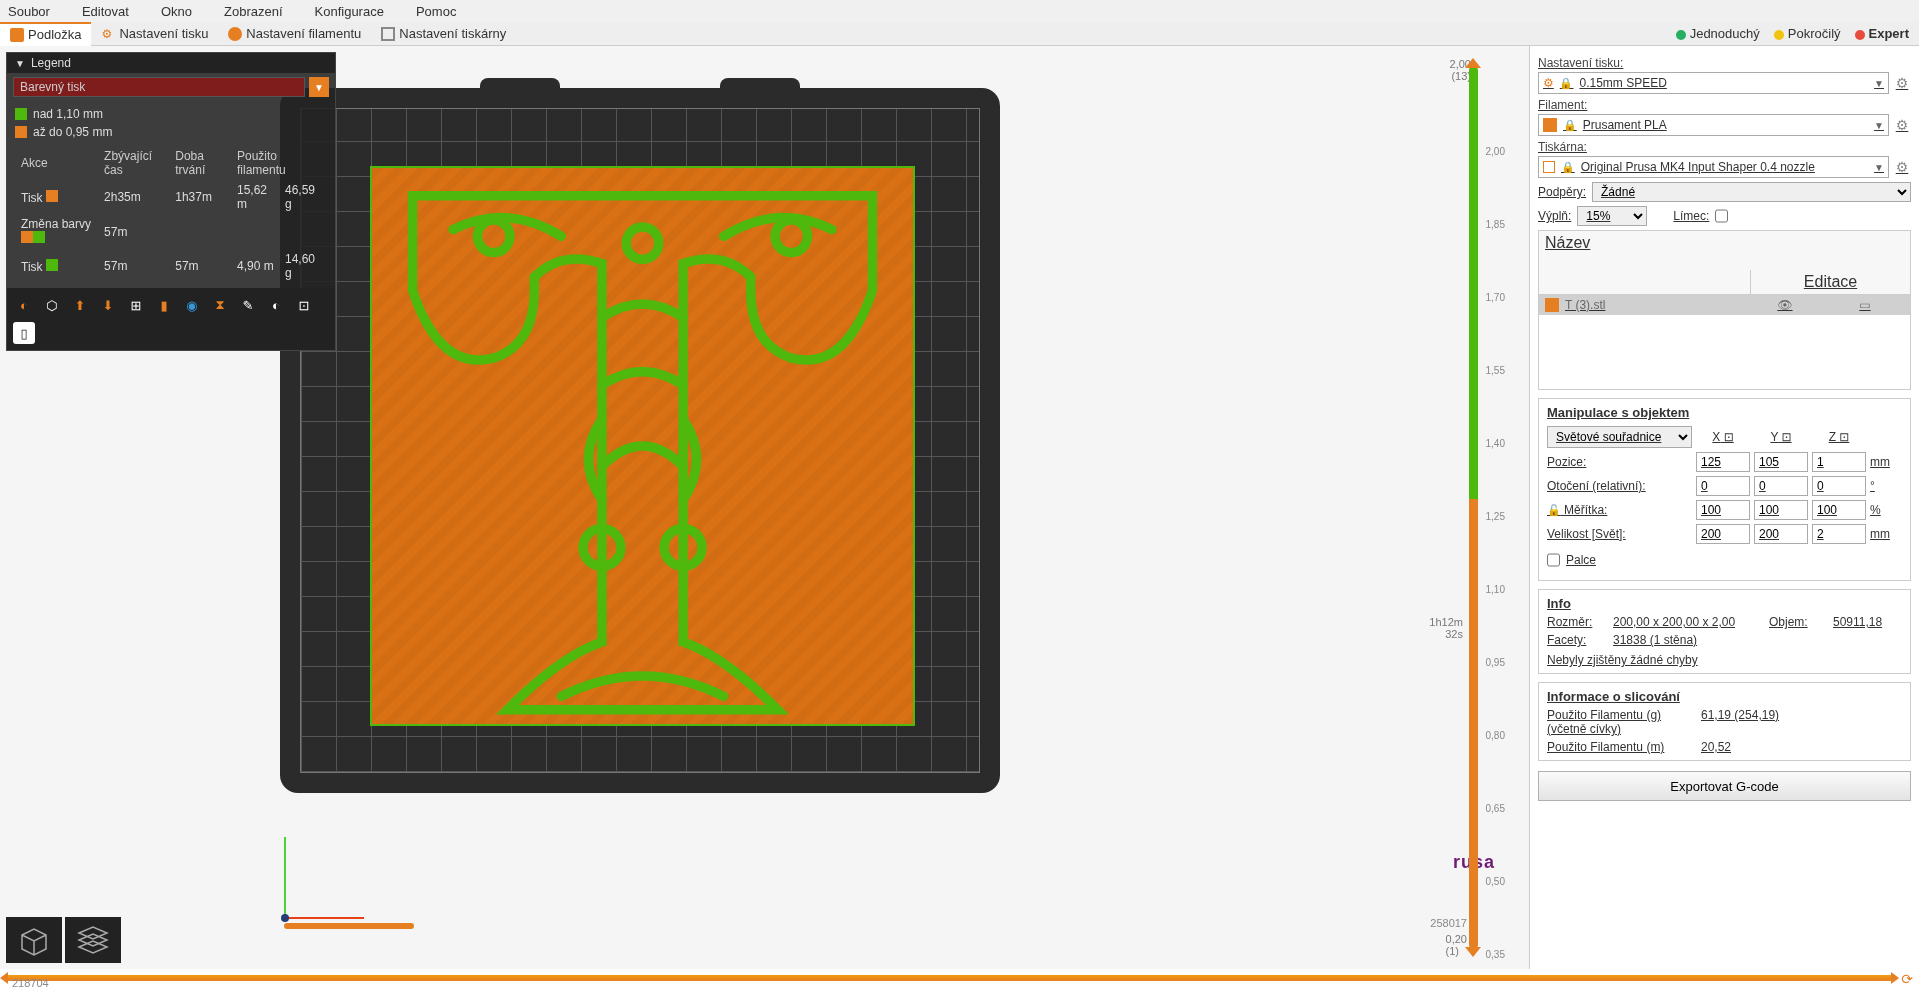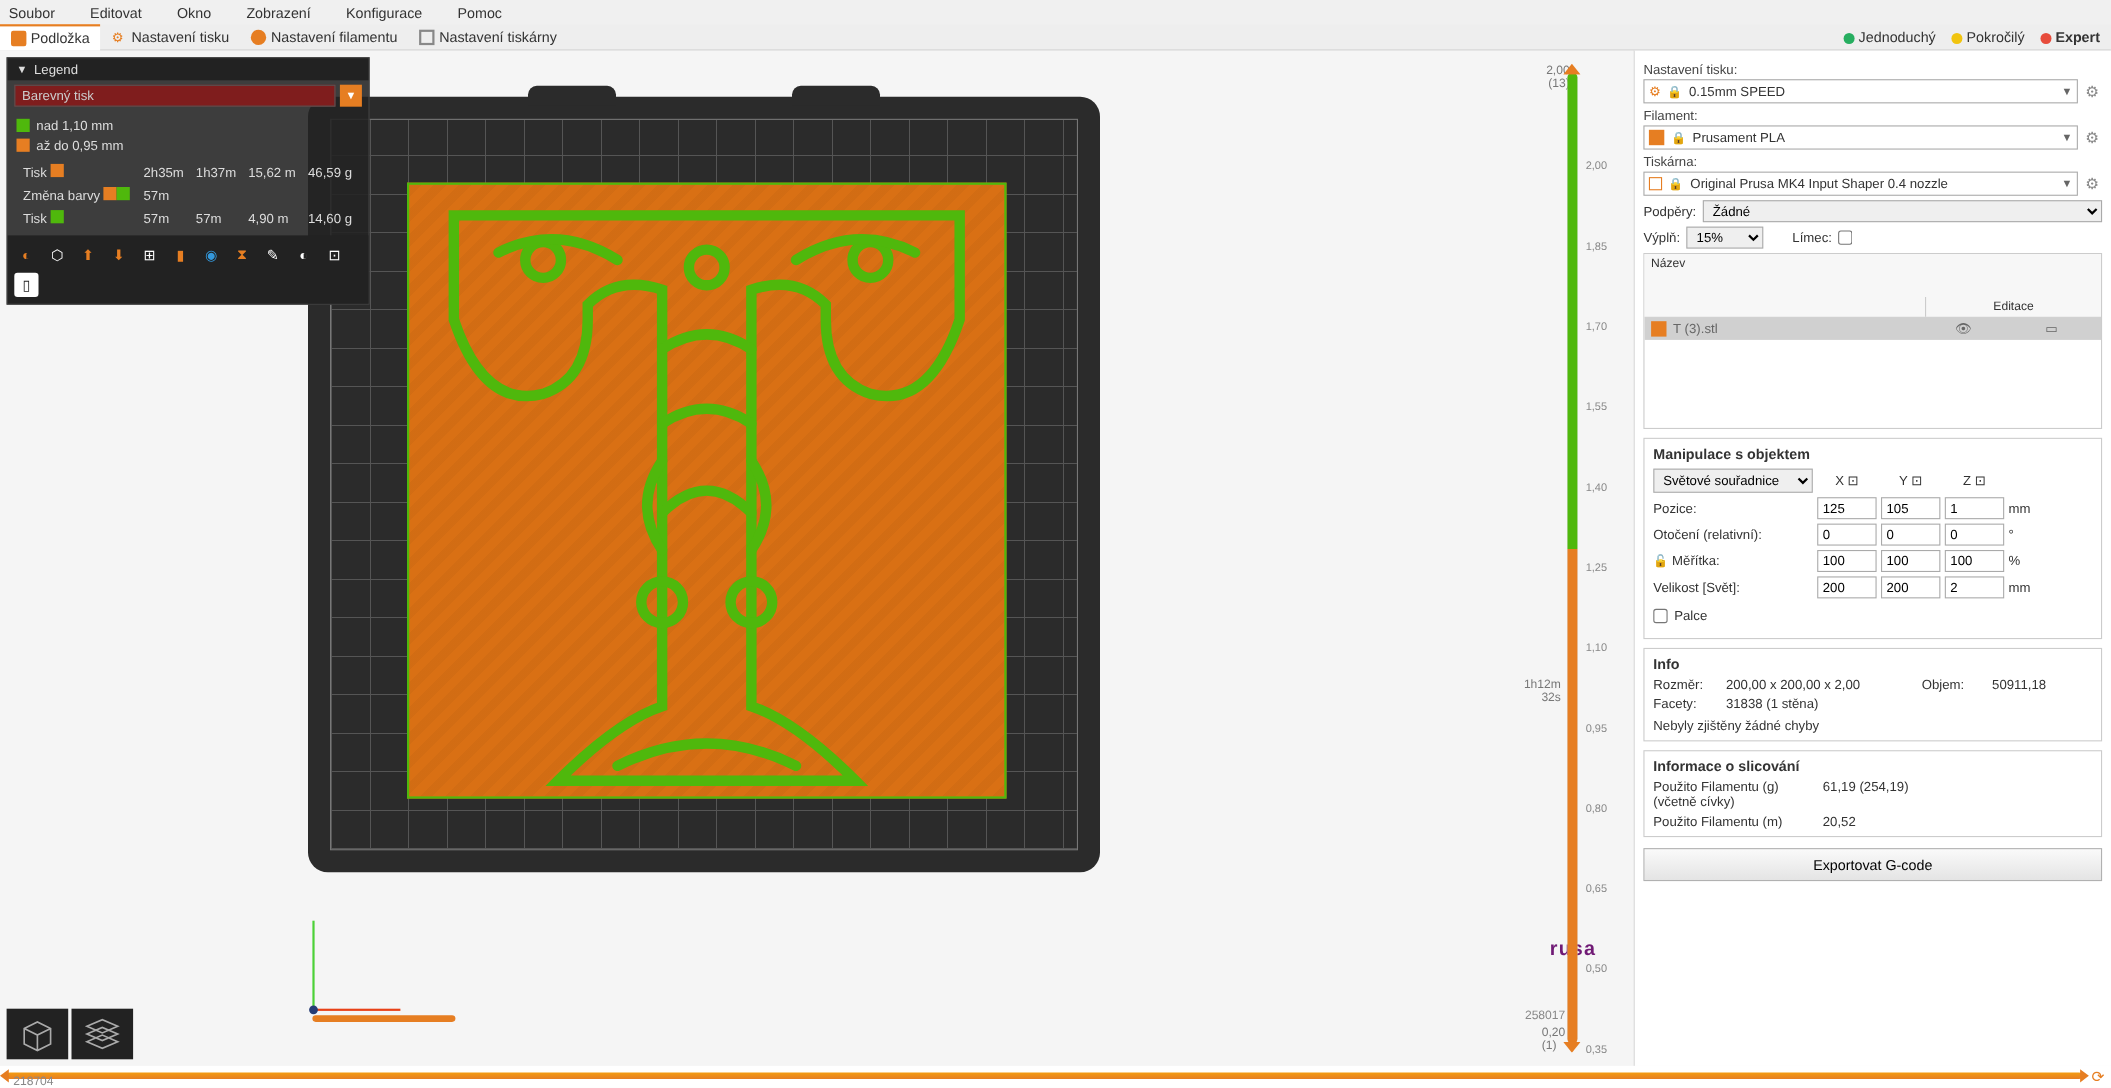--- a/index.html
+++ b/index.html
@@ -67,31 +67,31 @@
 .layer-bot { position:absolute; bottom: 2px; right: 38px; font-size: 11px; color: #777; }
 .layer-arrow { position:absolute; left: 18px; width: 16px; height: 10px; background:#e67e22; clip-path: polygon(0 100%, 50% 0, 100% 100%); }
 .layer-arrow.down { clip-path: polygon(0 0, 50% 100%, 100% 0); }
 
 
 .view-cube { position: absolute; left: 6px; bottom: 6px; display: flex; gap: 3px; }
 .vc-item { width: 56px; height: 46px; background: #222; display: flex; align-items: center; justify-content: center; }
 .vc-item svg { width: 40px; height: 34px; }
 
 
-.right-panel { width: 434px; background: #fff; border-left: 1px solid #ccc; padding: 6px 8px; overflow-y: auto; font-size: 13px; }
+.right-panel { width: 390px; background: #fff; border-left: 1px solid #ccc; padding: 6px 8px; overflow-y: auto; font-size: 13px; text-decoration: underline; }
 .rp-label { font-size: 12px; color: #444; margin: 4px 0 2px; }
 .rp-row { display: flex; align-items: center; gap: 4px; margin-bottom: 3px; }
 .rp-select { flex: 1; height: 22px; border: 1px solid #aaa; display: flex; align-items: center; padding: 0 4px; gap: 6px; font-size: 12px; background: #fff; }
 .rp-select .chev { margin-left: auto; font-size: 10px; color: #666; }
 .rp-gear { width: 18px; height: 18px; color: #888; display: flex; align-items: center; justify-content: center; font-size: 14px; }
 .rp-inline { display: flex; align-items: center; gap: 6px; margin: 4px 0; font-size: 12px; }
 .rp-inline select, .rp-inline input { height: 20px; border: 1px solid #aaa; font-size: 12px; padding: 0 4px; }
 
 .objects-panel { border: 1px solid #ccc; margin-top: 4px; height: 160px; display: flex; flex-direction: column; }
-.objects-head { display: flex; border-bottom: 1px solid #ccc; font-size: 11px; background: #f7f7f7; gap: 17px; }
+.objects-head { display: flex; border-bottom: 1px solid #ccc; font-size: 16px; background: #f7f7f7; gap: 17px; }
 .objects-head > div { padding: 3px 6px; }
 .objects-head .c1 { flex: 1; }
 .objects-head .c2 { width: 160px; text-align: center; border-left: 1px solid #ccc; margin-top: 39px; }
 .objects-body { flex: 1; overflow: auto; }
 .obj-row { display: flex; align-items: center; padding: 3px 6px; background: #d0d0d0; font-size: 12px; }
 .obj-row .sw2 { width: 14px; height: 14px; background: #e67e22; margin-right: 6px; }
 .obj-row .c1 { flex: 1; color: #666; }
 .obj-row .c2 { width: 160px; display: flex; justify-content: space-around; color: #666; }
 
 .manip-panel { border: 1px solid #ccc; margin-top: 8px; padding: 6px 8px; }
@@ -204,20 +204,26 @@
           <div class="legend-line">
               <span class="sw" style="background:#4fb80c"></span>
               <span>nad 1,10 mm</span>
             </div>
           <div class="legend-line">
               <span class="sw" style="background:#e67e22"></span>
               <span>až do 0,95 mm</span>
             </div>
           <table class="legend-table">
             <tbody>
+                <tr>
+              <th>Akce</th>
+              <th>Zbývající čas</th>
+              <th>Doba trvání</th>
+              <th colspan="2">Použito filamentu</th>
+            </tr>
             <tr>
               <td><span>Tisk</span> <span class="sw" style="background:#e67e22"></span></td>
               <td>2h35m</td>
                   <td>1h37m</td>
                   <td>15,62 m</td>
                   <td>46,59 g</td>
             </tr>
             <tr>
               <td><span>Změna barvy</span> <span class="sw" style="background:#e67e22"></span><span class="sw" style="background:#4fb80c"></span></td>
               <td>57m</td>

